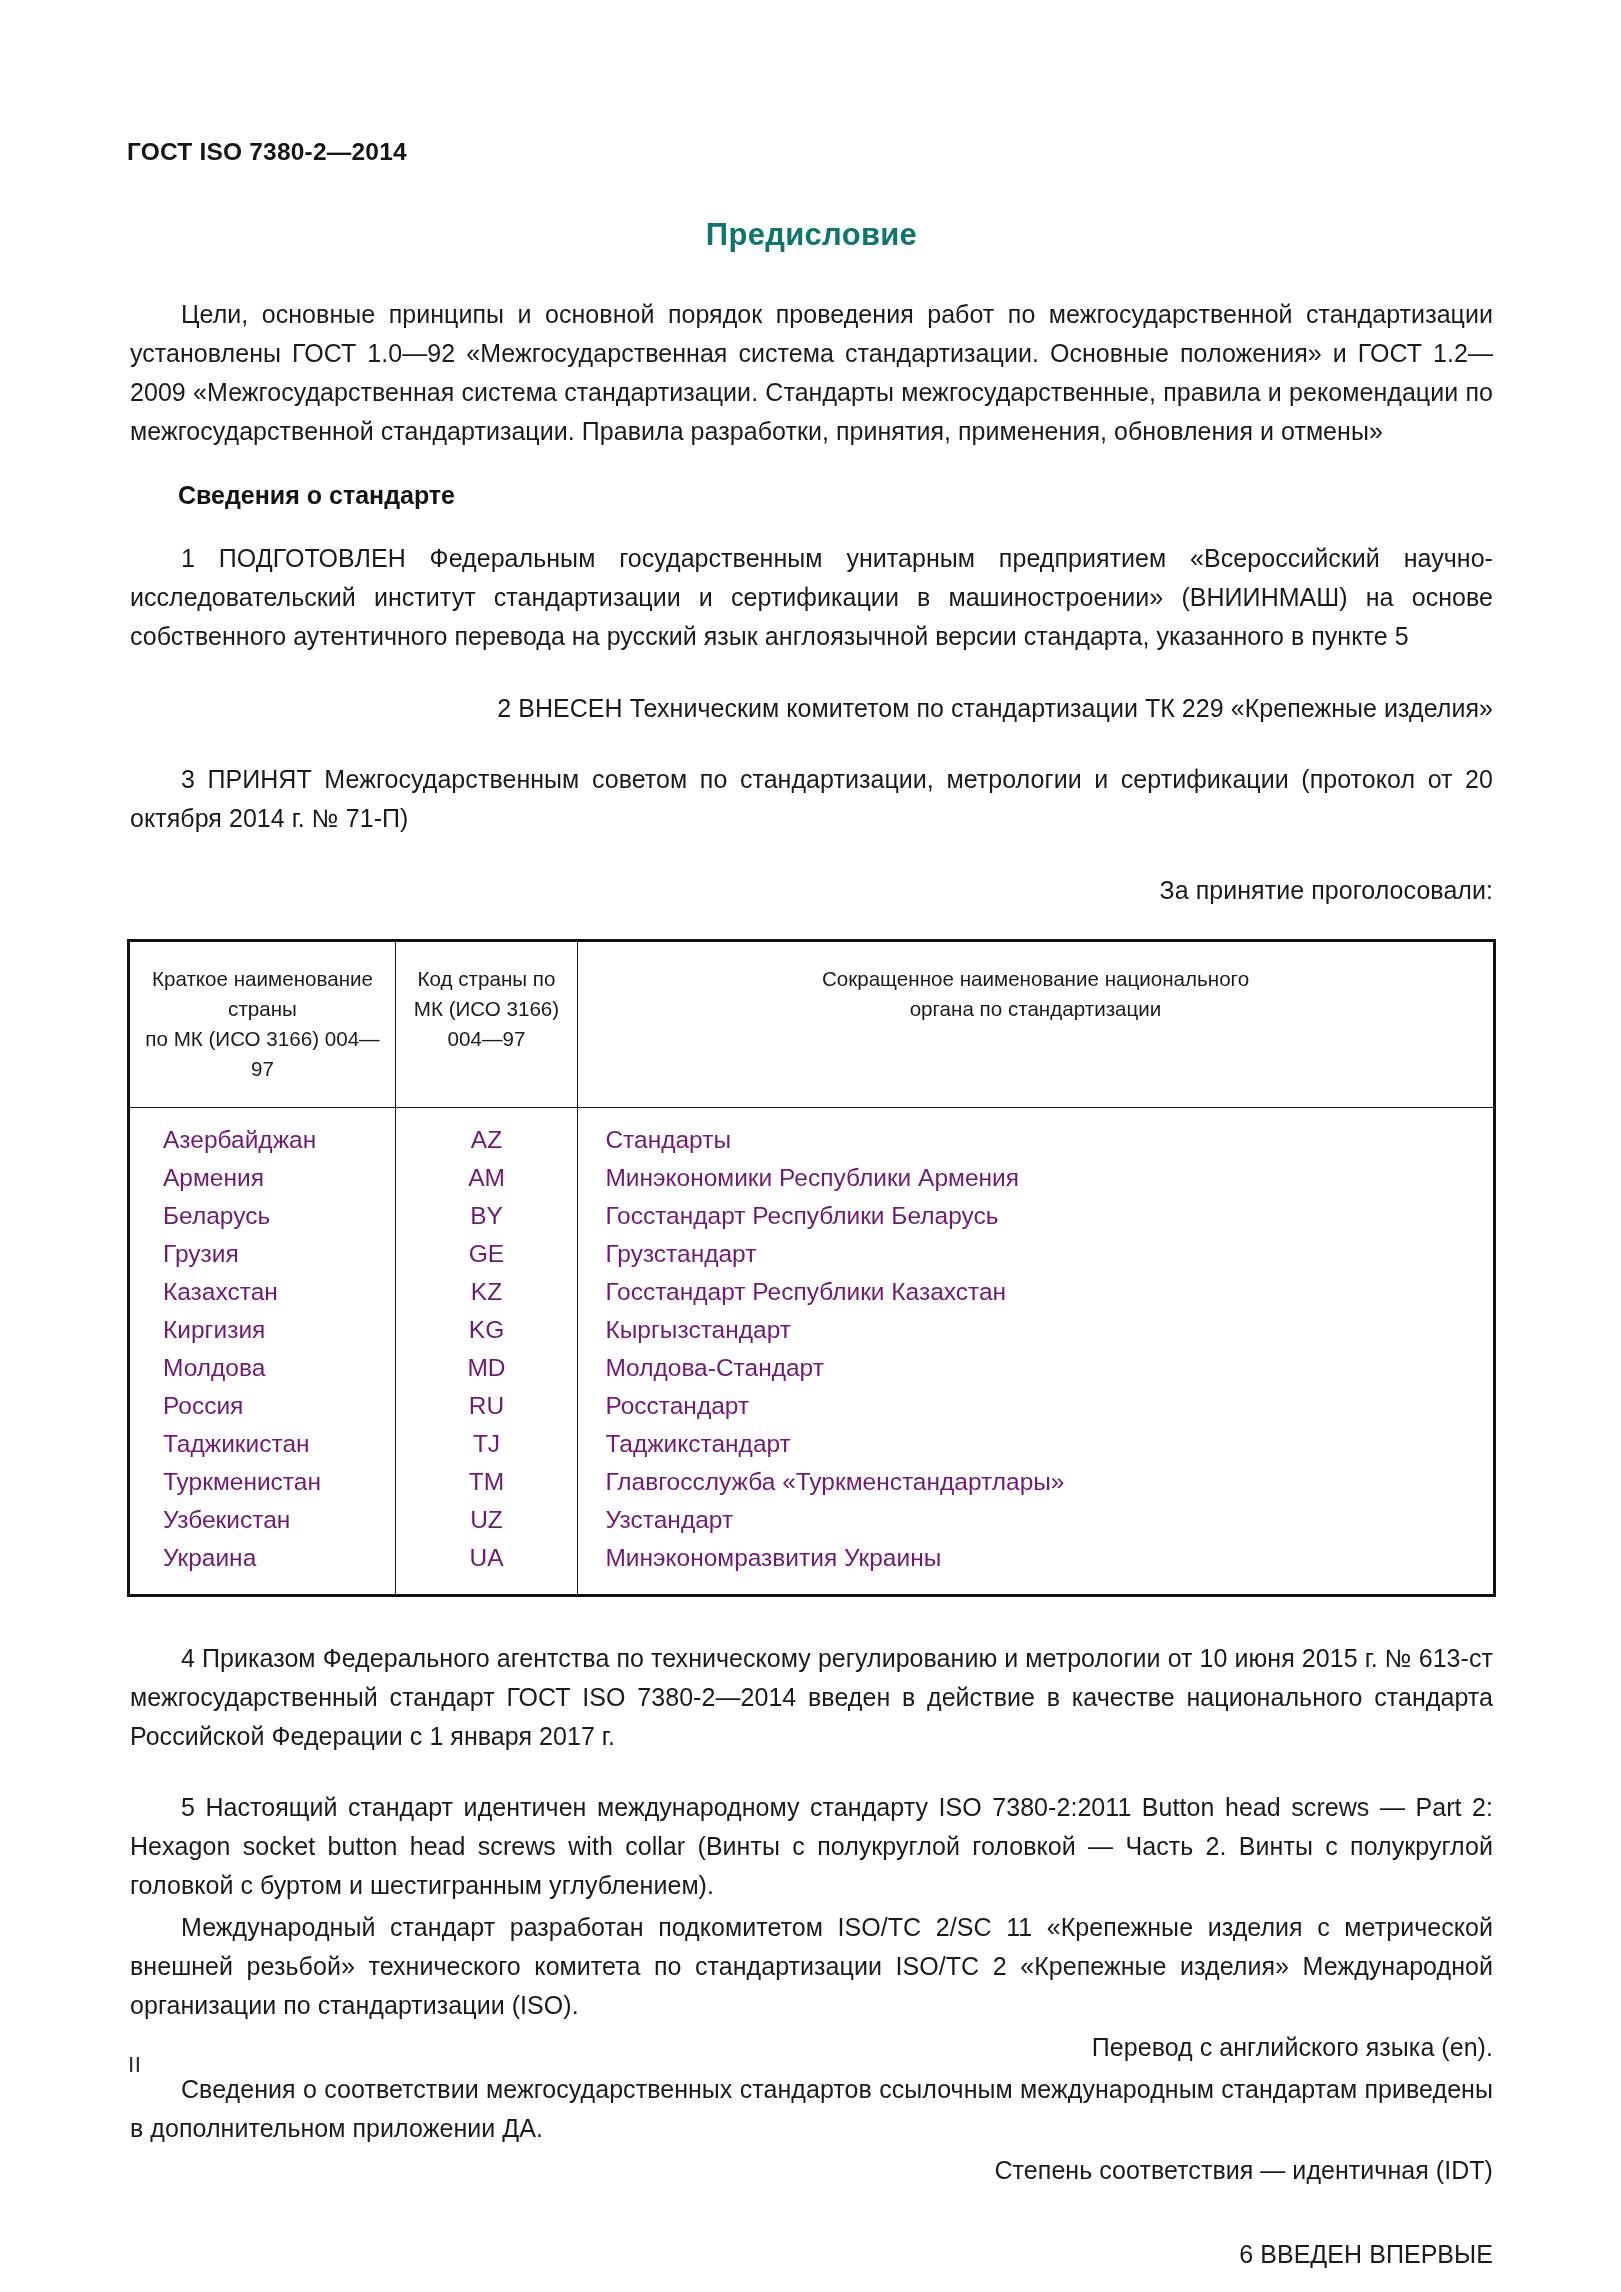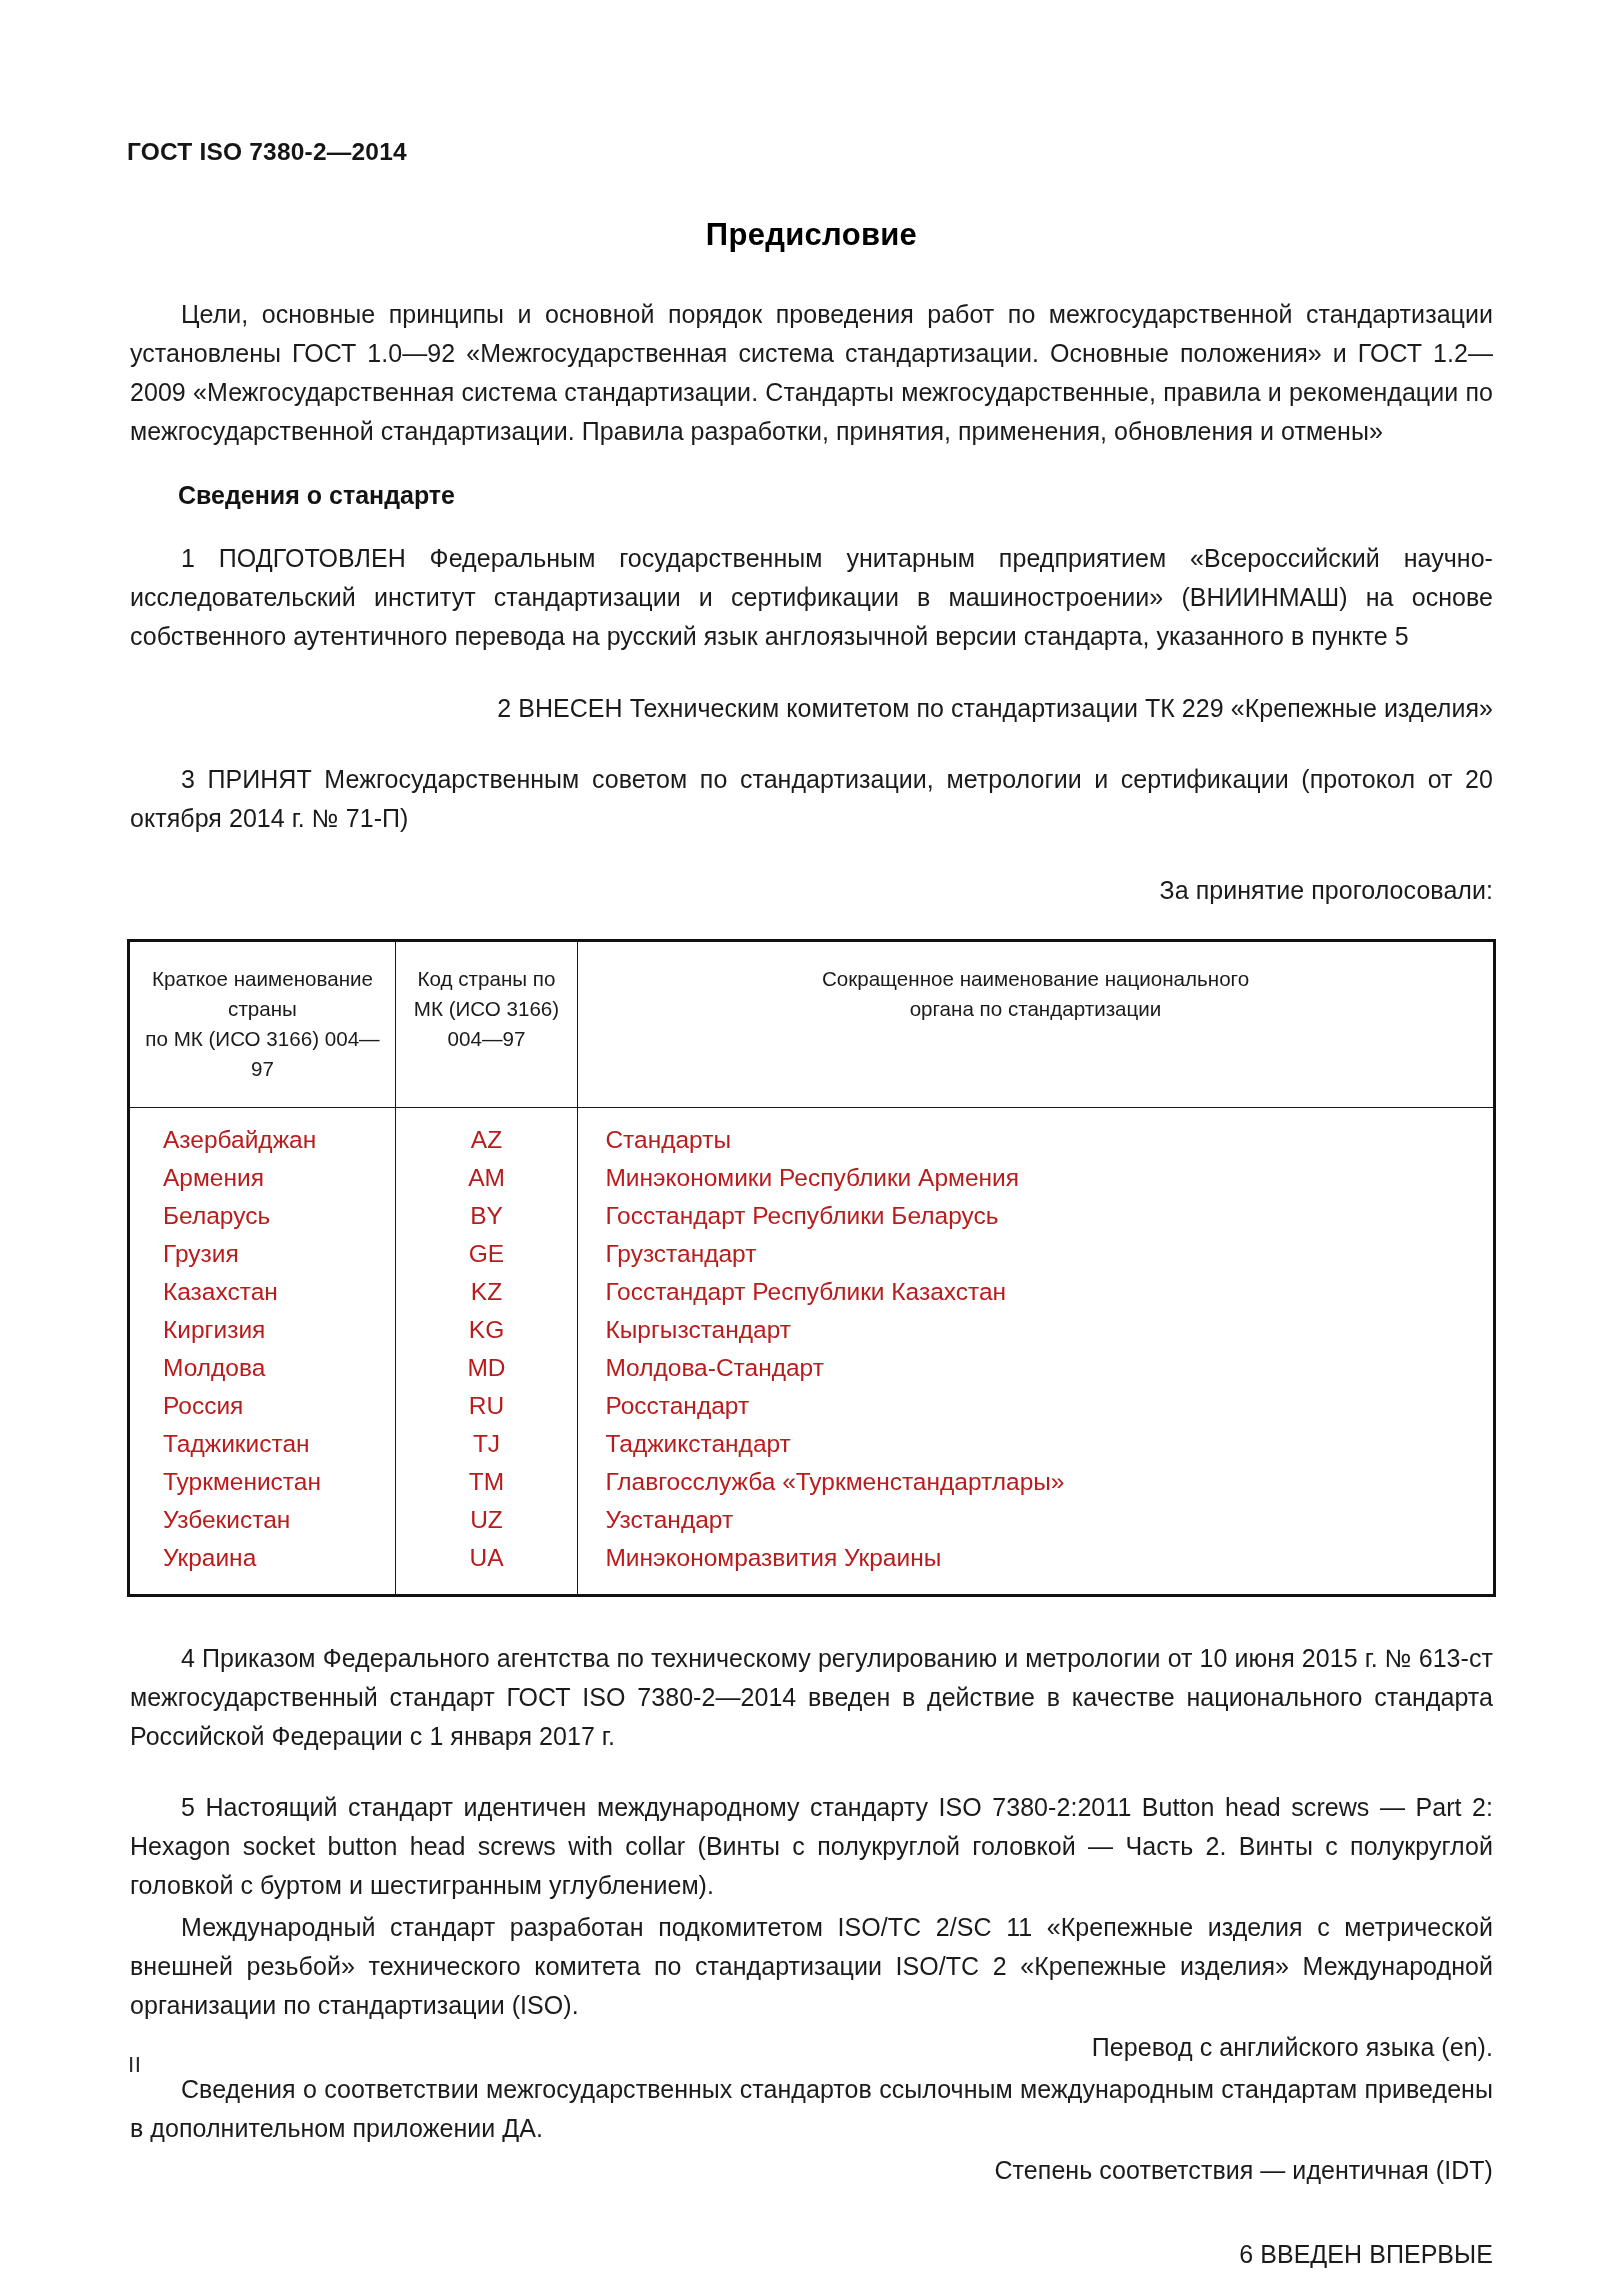--- a/index.html
+++ b/index.html
@@ -41,21 +41,21 @@
     margin: 0 0 4px 0;
     color: #161616;
   }
 
   .doc-title {
     text-align: center;
     font-size: 31px;
     font-weight: bold;
     margin: 51px 0 0 0;
     letter-spacing: 0.3px;
-    color: #000000;
+    color: #0f766e;
   }
 
   p.para {
     font-size: 25px;
     line-height: 39px;
     text-align: justify;
     text-justify: inter-word;
     margin: 3px;
     color: #1b1b1b;
     letter-spacing: 0.05px;
@@ -117,21 +117,21 @@
   .col-code    { width: 181px; }
 
   .cell-list {
     padding: 12.7px 0 16.7px 0;
     margin: 0;
     list-style: none;
   }
   .cell-list li {
     font-size: 24.5px;
     line-height: 38px;
-    color: #b91c1c;
+    color: #701a75;
     white-space: nowrap;
   }
   .col-country .cell-list li { padding-left: 33px; text-align: left; }
   .col-code    .cell-list li { text-align: center; }
   .col-org     .cell-list li { padding-left: 27.4px; text-align: left; }
 
   .page-number {
     position: absolute;
     left: 128px;
     top: 2052px;

